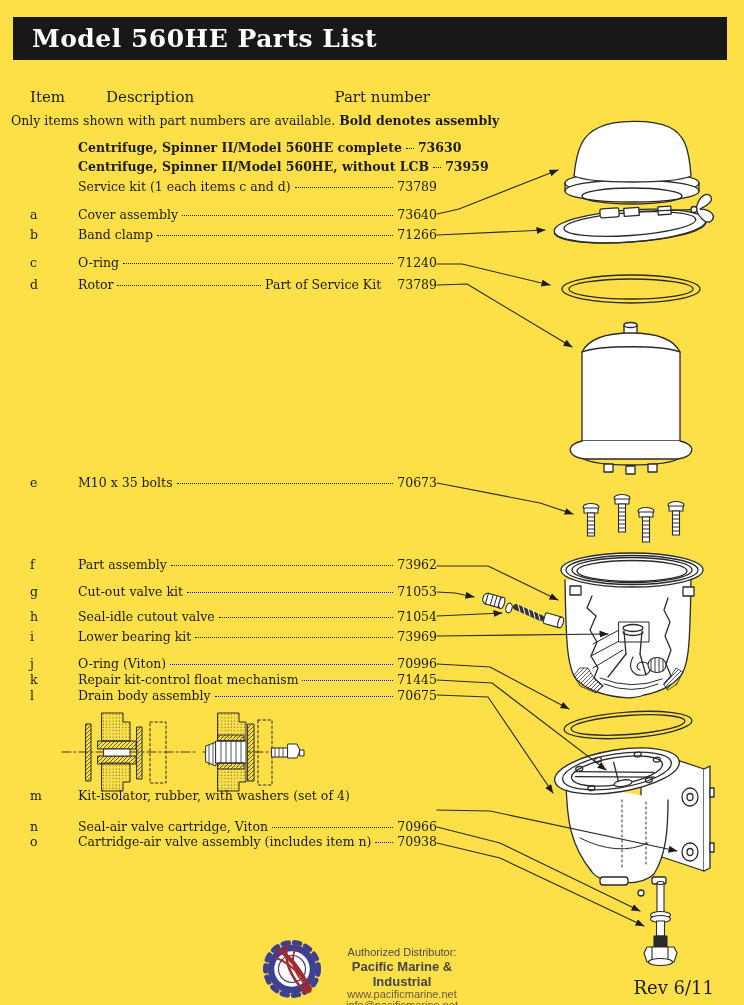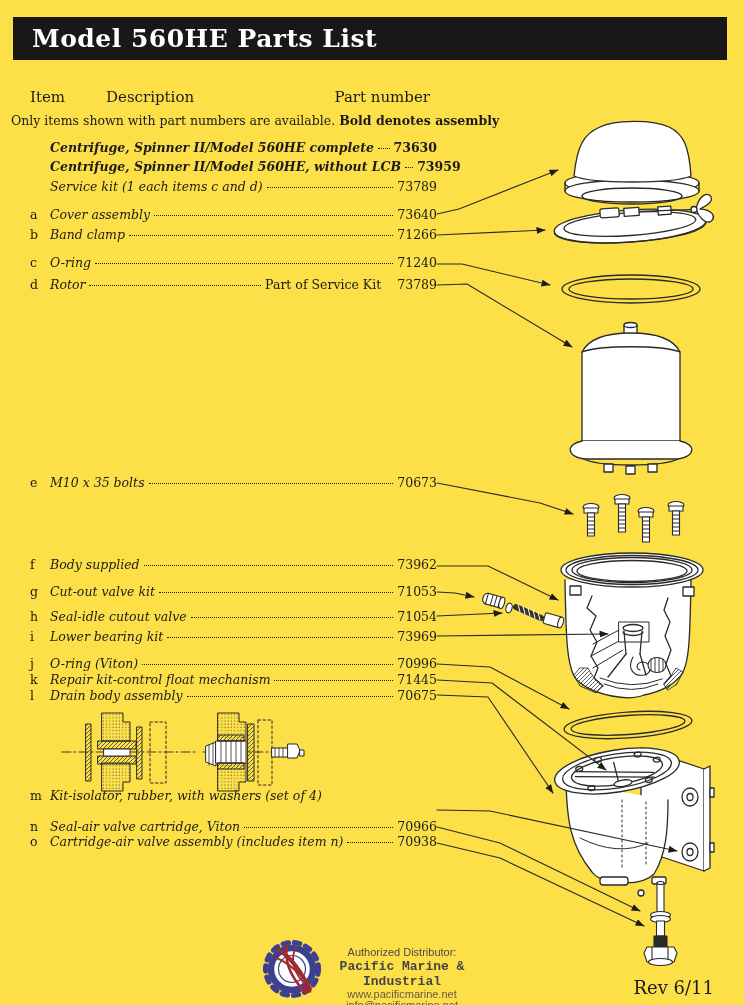--- a/index.html
+++ b/index.html
@@ -10,29 +10,29 @@
                color:#ffffff;letter-spacing:.5px;}
   .cols{position:absolute;left:0;top:88px;width:437px;height:16px;font-size:15px;}
   .cols .c-item{position:absolute;left:30px;}
   .cols .c-desc{position:absolute;left:78px;margin-left:28px;}
   .cols .c-part{position:absolute;right:7px;}
   .note{position:absolute;left:11px;top:113px;width:430px;font-size:12.5px;white-space:nowrap;}
   .note b{margin-left:4px;}
   .row{position:absolute;left:0;width:437px;display:flex;align-items:baseline;
        font-size:12.5px;line-height:16px;white-space:nowrap;}
   .row .item{position:absolute;left:30px;}
-  .row .desc{margin-left:50px;font-style:italic;}
+  .row .desc{margin-left:78px;}
   .row .leader{flex:1;margin:0 4px;border-bottom:1.8px dotted #1c1c1c;transform:translateY(-3px);min-width:8px;}
   .row .suffix{margin-right:16px;}
   .row.bold{font-weight:bold;}
   svg.art{position:absolute;left:0;top:0;pointer-events:none;}
   .footer-text{position:absolute;left:322px;top:946px;width:160px;text-align:center;
                font-family:"Liberation Sans", sans-serif;color:#4a4a4a;}
   .footer-text .auth{font-size:11px;}
-  .footer-text .company{font-size:13px;font-weight:bold;color:#454545;margin-top:1px;font-family:Liberation Mono, monospace;}
+  .footer-text .company{font-size:13px;font-weight:bold;color:#454545;margin-top:1px;}
   .footer-text .url{font-size:11px;color:#6a5648;line-height:11px;}
   .rev{position:absolute;right:30px;top:977px;font-size:18px;}
 </style>
 </head>
 <body>
 
 <div class="page">
 
   <div class="titlebar">
     <h1>Model 560HE Parts List</h1>
@@ -89,21 +89,21 @@
       <span class="num">73789</span>
   </div>
   <div class="row" style="top:475px">
     <span class="item">e</span>
     <span class="desc">M10 x 35 bolts</span>
       <span class="leader"></span>
       <span class="num">70673</span>
   </div>
   <div class="row" style="top:557px">
     <span class="item">f</span>
-    <span class="desc">Body supplied</span>
+    <span class="desc">Part assembly</span>
       <span class="leader"></span>
       <span class="num">73962</span>
   </div>
   <div class="row" style="top:584px">
     <span class="item">g</span>
     <span class="desc">Cut-out valve kit</span>
       <span class="leader"></span>
       <span class="num">71053</span>
   </div>
   <div class="row" style="top:609px">

